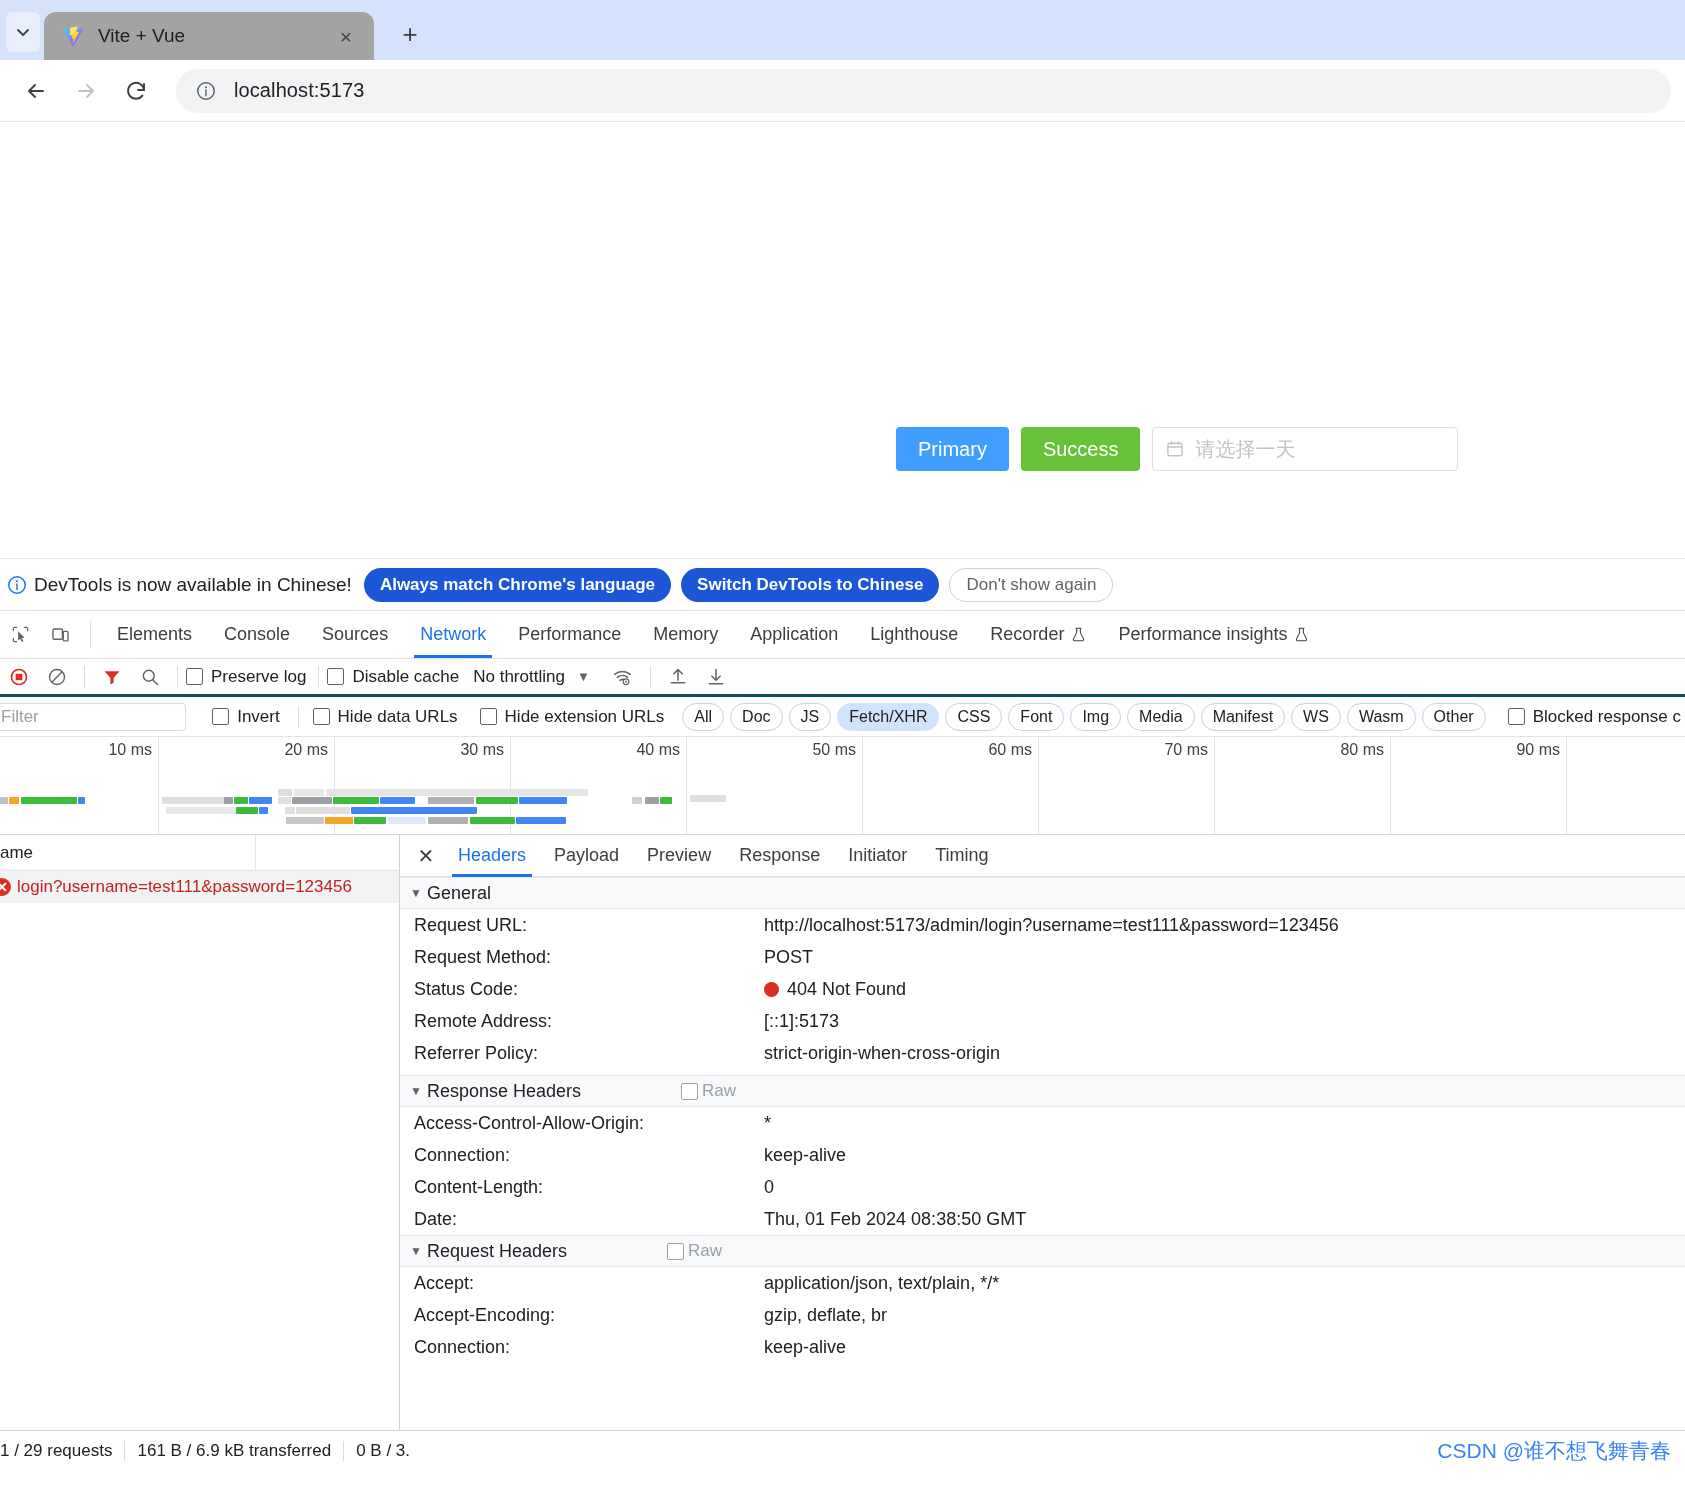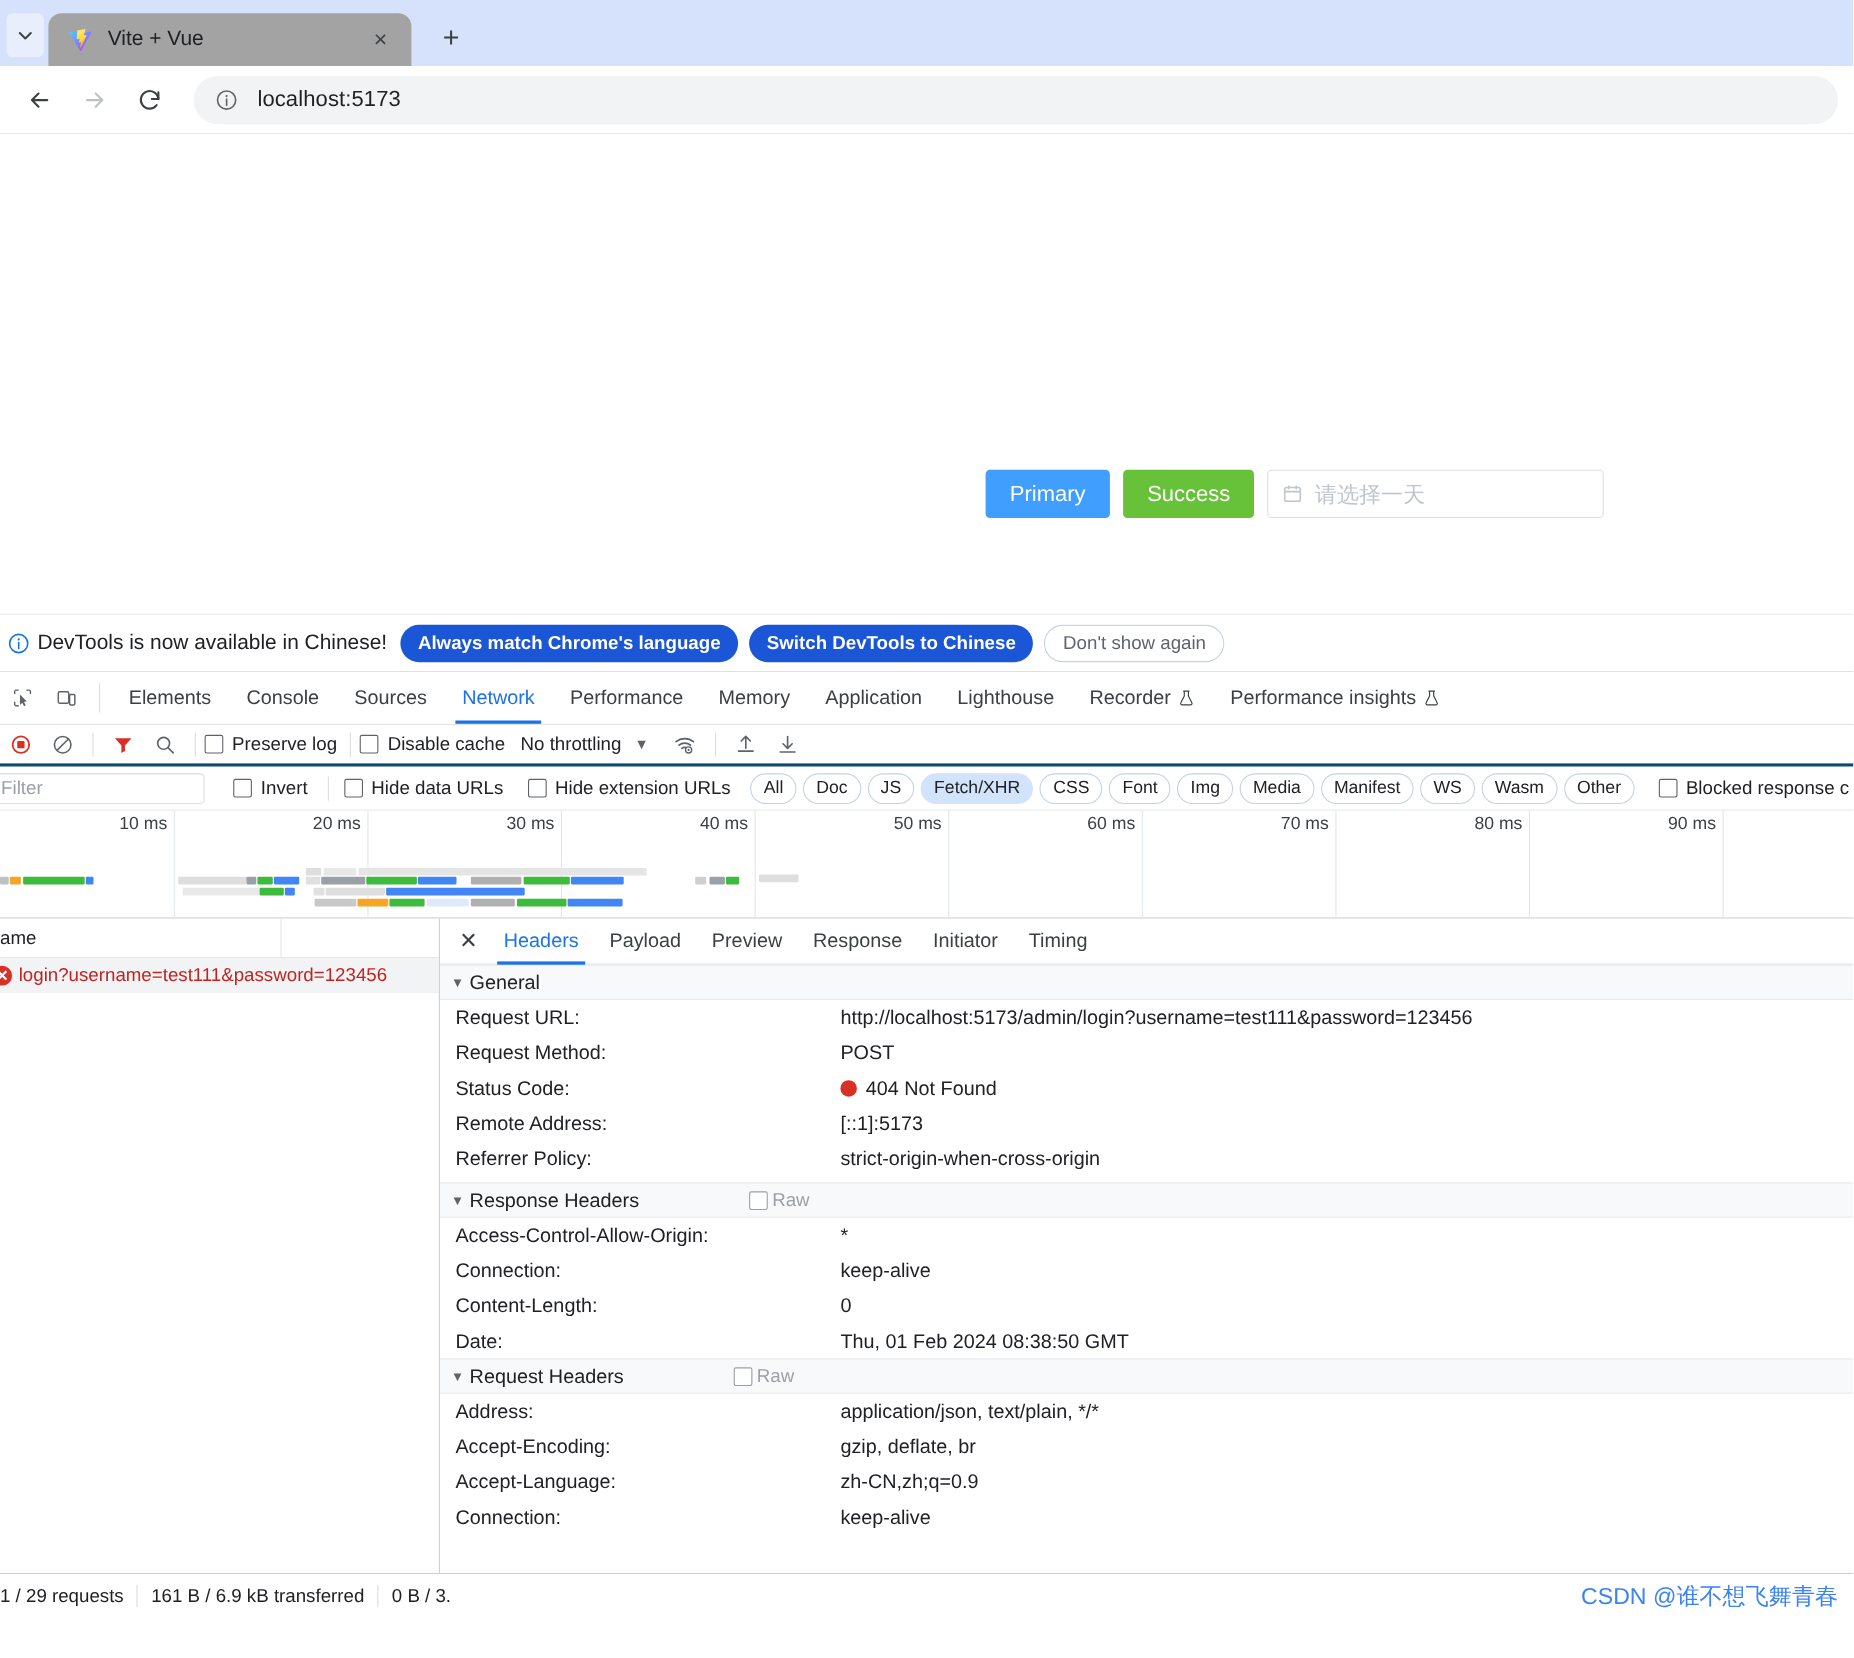--- a/index.html
+++ b/index.html
@@ -813,30 +813,26 @@
       <div class="sec-head">
         <span class="tri">▼</span>
         <span>Request Headers</span>
         <label class="raw-box">
             <span class="cb"></span>
             <span>Raw</span>
           </label>
       </div>
       <div>
         <div class="kv">
-            <span class="k">Address:</span>
+            <span class="k">Accept:</span>
             <span class="v">application/json, text/plain, */*</span>
           </div>
         <div class="kv">
             <span class="k">Accept-Encoding:</span>
             <span class="v">gzip, deflate, br</span>
-          </div>
-        <div class="kv">
-            <span class="k">Accept-Language:</span>
-            <span class="v">zh-CN,zh;q=0.9</span>
           </div>
         <div class="kv">
             <span class="k">Connection:</span>
             <span class="v">keep-alive</span>
           </div>
       </div>
     </div>
   </div>
 
   <div class="dt-status">

